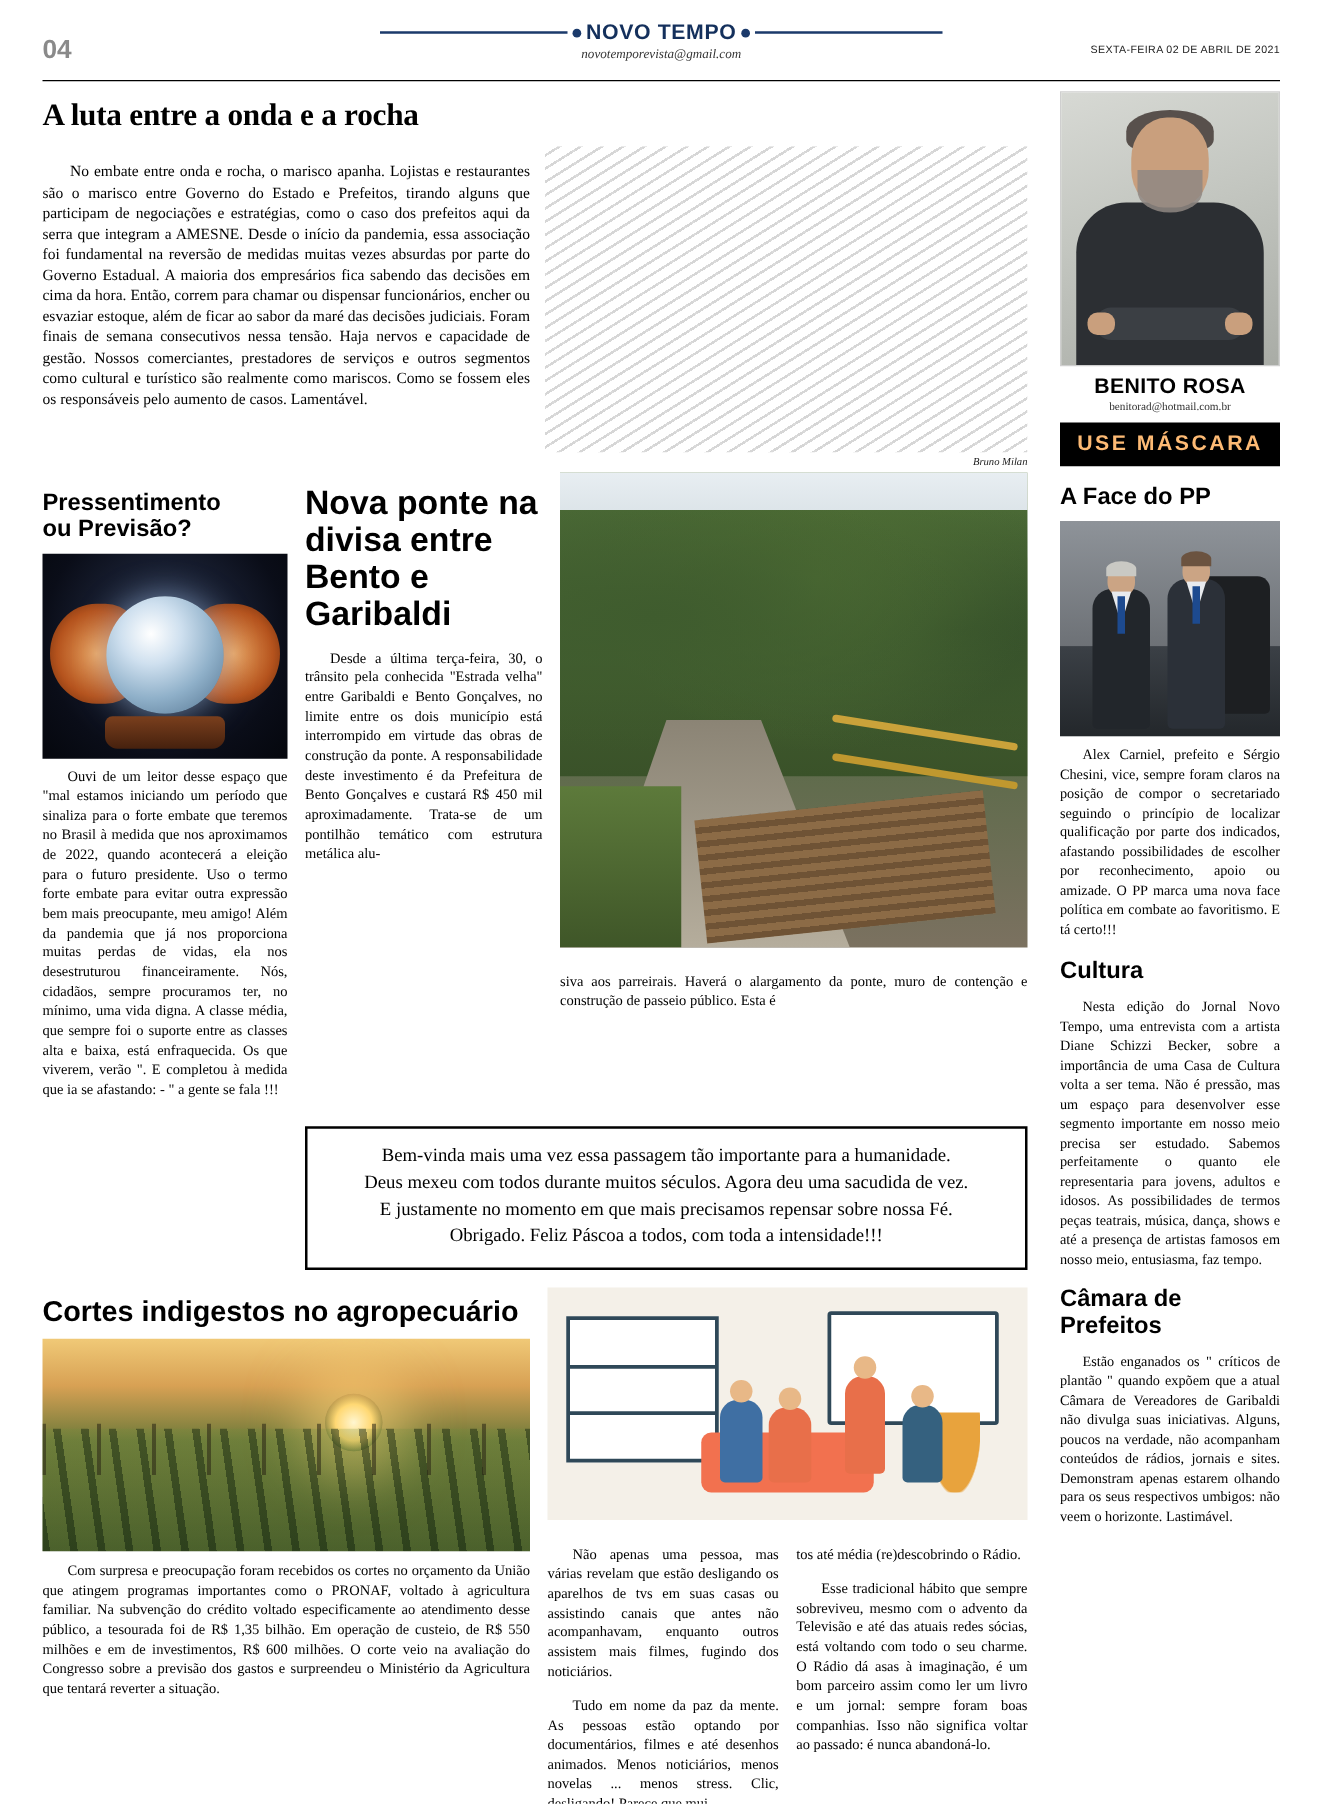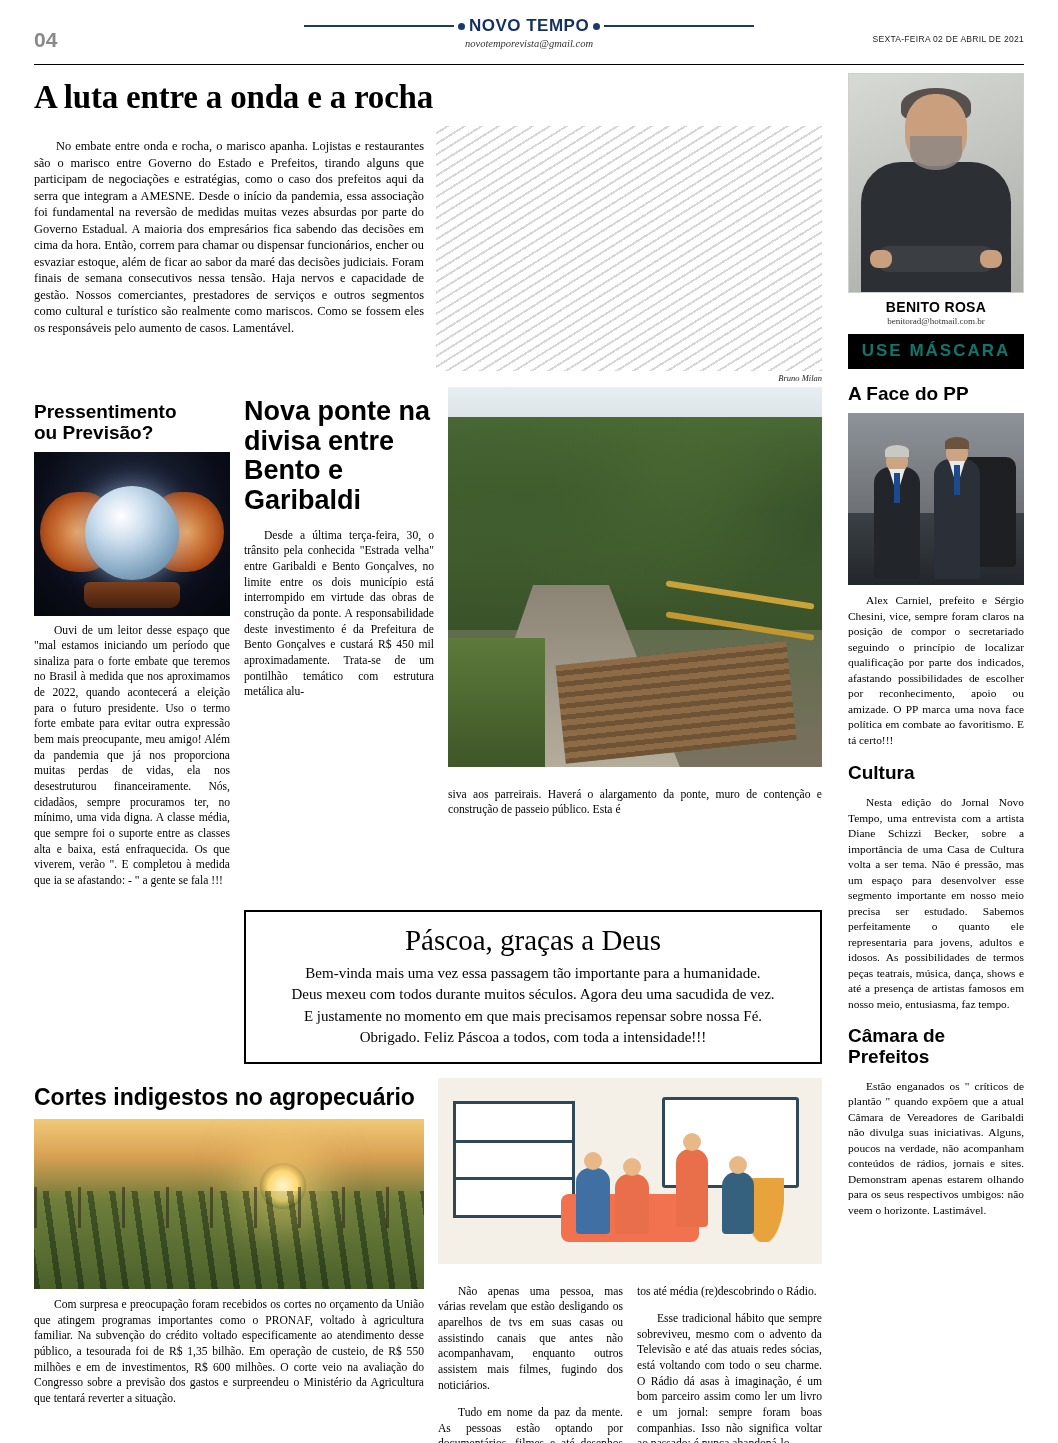--- a/index.html
+++ b/index.html
@@ -87,21 +87,21 @@
   .content {
     display: flex;
     gap: 0;
     margin-top: 8px;
   }
   .col-right{ width: 188px; flex: 0 0 188px; padding-left: 12px; box-sizing: border-box;}
 
   h1.headline {
     font-family: "Liberation Serif", serif;
     font-weight: bold;
-    font-size: 33px;
+    font-size: 25px;
     margin: 6px 0 10px 0;
     letter-spacing: -0.2px;
   }
   .lead-text {
     font-size: 12.4px;
     line-height: 1.33;
     text-align: justify;
     text-indent: 22px;
   }
   .sub-headline {
@@ -192,34 +192,34 @@
   .p-hand {
     position: absolute;
     bottom: 24px; width: 22px; height: 18px;
     background: #c99f7d; border-radius: 8px;
   }
   .p-hand.l { left: 50%; margin-left: -66px; }
   .p-hand.r { left: 50%; margin-left: 44px; }
   .byline-name {
     font-family: "Liberation Sans", sans-serif;
     font-weight: bold;
-    font-size: 14px;
+    font-size: 17px;
     text-align: center;
     margin-top: 6px;
     letter-spacing: 0.3px;
   }
   .byline-mail {
     font-size: 9px;
     text-align: center;
     color: #333;
     margin-top: 1px;
   }
   .mask-banner {
     background: #000;
-    color: #0f766e;
+    color: #fdba74;
     font-family: "Liberation Sans", sans-serif;
     font-weight: bold;
     font-size: 17px;
     text-align: center;
     letter-spacing: 2px;
     padding: 7px 0 8px;
     margin-top: 8px;
   }
   .rc-head {
     font-family: "Liberation Sans", sans-serif;
@@ -499,21 +499,20 @@
           <div style="display:flex; gap:14px; margin-top:8px;flex-direction:column;">
             <p class="body-text" style="flex:1;">siva aos parreirais. Haverá o alargamento da ponte, muro de contenção e construção de passeio público. Esta é</p>
           </div>
         </div>
       </div>
 
       <div style="display:flex; gap:14px;">
         <div style="flex:0 0 196px;"></div>
         <div style="flex:1 1 auto;">
           <div class="easter-box">
-            <div class="easter-title">Páscoa, graças a Deus</div>
             <div class="easter-line">Bem-vinda mais uma vez essa passagem tão importante para a humanidade.</div>
             <div class="easter-line">Deus mexeu com todos durante muitos séculos. Agora deu uma sacudida de vez.</div>
             <div class="easter-line">E justamente no momento em que mais precisamos repensar sobre nossa Fé.</div>
             <div class="easter-line">Obrigado. Feliz Páscoa a todos, com toda a intensidade!!!</div>
           </div>
         </div>
       </div>
 
       <div style="display:flex; gap:14px;">
 

